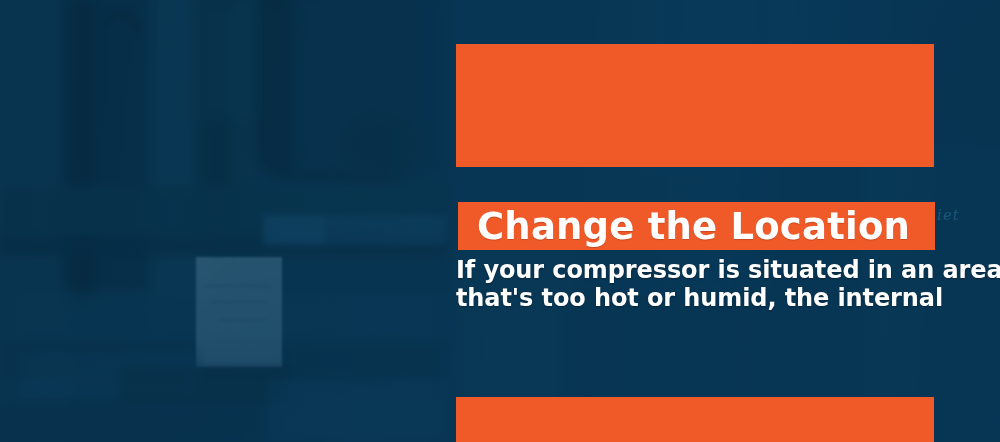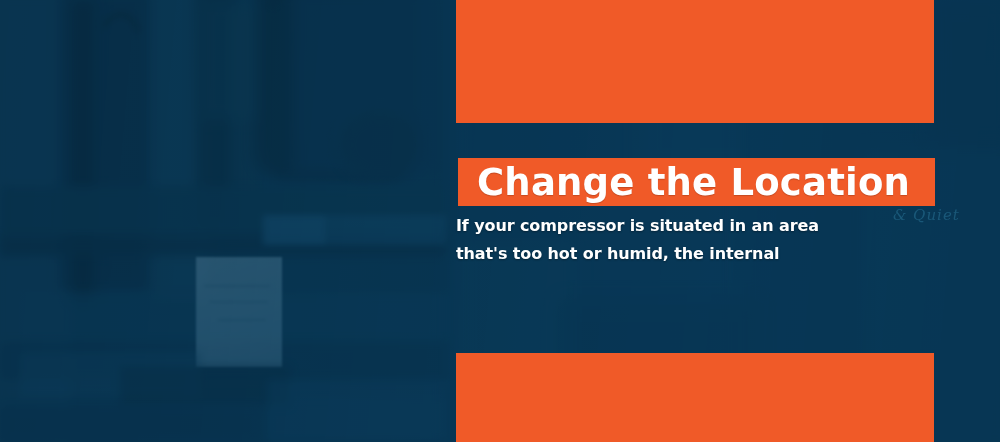--- a/index.html
+++ b/index.html
@@ -141,21 +141,21 @@
         rgba(8,62,92,.52) 100%);
     mix-blend-mode: multiply;
   }
   .tint2 {
     position: absolute;
     inset: 0;
     background: rgba(10, 72, 108, .30);
   }
 
   
-  .content { position: absolute; inset: 0; }
+  .content { position: absolute; inset: 0; margin-top: 44px; }
 
   .orange-block {
     position: absolute;
     background: #f05a28;
   }
   #block-top {
     left: 456px; top: 0px; width: 478px; height: 123px;
   }
   #block-bottom {
     left: 456px; top: 353px; width: 478px; height: 89px;
@@ -182,21 +182,21 @@
     text-shadow: 0 1px 1px rgba(0,0,0,.18);
   }
 
   .body-text {
     position: absolute;
     left: 456px; top: 212px;
     width: 460px;
     color: #ffffff;
     font-family: "DejaVu Sans", sans-serif;
     font-weight: bold;
-    font-size: 16px;
+    font-size: 24px;
     line-height: 28px;
     letter-spacing: -0.1px;
     text-shadow: 0 1px 2px rgba(0,0,0,.35);
   }
   .body-line { display: block; white-space: nowrap; }
 </style>
 </head>
 <body>
 
 <div id="slide">

